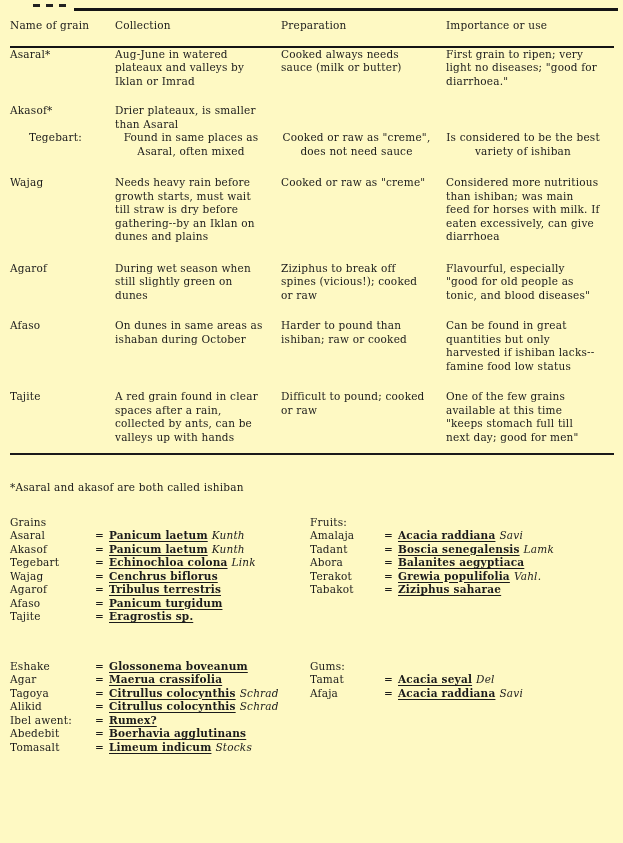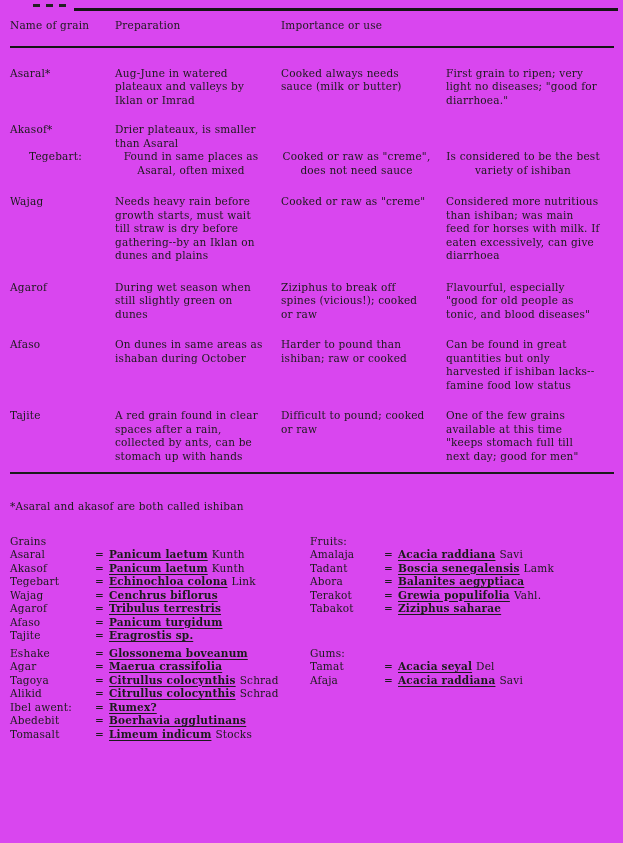--- a/index.html
+++ b/index.html
@@ -1,73 +1,74 @@
 <!DOCTYPE html>
 <html><head>
 <meta charset="utf-8">
 <style>
   html,body{margin:0;padding:0;background:#e9e9e6;}
   .page{
     position:relative;
     width:623px;height:843px;
-    background:#d946ef;
+    background:#fef9c3;
     color:#1b1b1b;
     font-family:"DejaVu Serif","Liberation Serif",serif;
     font-size:10.5px;
     line-height:13.5px;
     letter-spacing:0.2px;
     overflow:hidden;
     box-sizing:border-box;
   }
   
   .top-marks{position:absolute;top:4px;left:33px;width:36px;height:3px;
     background:repeating-linear-gradient(to right,#222 0 7px,transparent 7px 13px);}
   .top-rule{position:absolute;top:8px;left:74px;right:5px;height:3px;background:#151515;}
   .inner{position:absolute;top:0;left:10px;right:9px;}
 
   
   .grain-table{padding-top:19px;}
   .trow{display:grid;grid-template-columns:105px 166px 165px 1fr;}
   .trow .cell{padding-right:14px;}
   .thead{padding-bottom:0;}
   .head-rule{border:none;border-top:2.5px solid #141414;margin:13px 0 0 0;}
-  .tbody{padding-top:19px;}
+  .tbody{}
   .r1{margin-bottom:16px;}
   .r2{}
   .r3{margin-bottom:18px;text-align:center;}
   .r4{margin-bottom:18px;}
   .r5{margin-bottom:17px;}
   .r6{margin-bottom:17px;}
   .r7{margin-bottom:0;}
   .bottom-rule{border:none;border-top:2px solid #1a1a1a;margin:9px 0 0 0;}
 
   .footnote{margin-top:26px;}
 
   
-  .glossary{display:grid;grid-template-columns:300px 1fr;row-gap:4px;margin-top:21px;}
+  .glossary{display:grid;grid-template-columns:300px 1fr;row-gap:36px;margin-top:21px;}
   .gsection{}
   .gtitle{margin:0 0 0 0;}
   .gentry{display:flex;align-items:center;}
   .gcol-left .gterm{width:85px;flex:0 0 85px;}
   .gcol-right .gterm{width:74px;flex:0 0 74px;}
   .geq{margin-right:5px;}
   .latin{text-decoration:underline;text-underline-offset:1.5px;font-weight:600;}
-  .gauth{margin-left:4px;}
+  .gauth{margin-left:4px;font-style:italic;}
 </style>
 </head>
 <body>
 
 <div class="page">
   <div class="top-marks"></div>
   <div class="top-rule"></div>
 
   <div class="inner">
     <div class="grain-table">
       <div class="trow thead">
         <div class="cell">Name of grain</div>
+        <div class="cell">Collection</div>
         <div class="cell">Preparation</div>
         <div class="cell">Importance or use</div>
       </div>
       <hr class="head-rule">
 
       <div class="tbody">
         <div class="trow r1">
           <div class="cell">Asaral*</div>
           <div class="cell">Aug-June in watered plateaux and valleys by Iklan or Imrad</div>
           <div class="cell">Cooked always needs sauce (milk or butter)</div>
@@ -98,21 +99,21 @@
           <div class="cell">Flavourful, especially "good for old people as tonic, and blood diseases"</div>
         </div>
         <div class="trow r6">
           <div class="cell">Afaso</div>
           <div class="cell">On dunes in same areas as ishaban during October</div>
           <div class="cell">Harder to pound than ishiban; raw or cooked</div>
           <div class="cell">Can be found in great quantities but only harvested if ishiban lacks--famine food low status</div>
         </div>
         <div class="trow r7">
           <div class="cell">Tajite</div>
-          <div class="cell">A red grain found in clear spaces after a rain, collected by ants, can be stomach up with hands</div>
+          <div class="cell">A red grain found in clear spaces after a rain, collected by ants, can be valleys up with hands</div>
           <div class="cell">Difficult to pound; cooked or raw</div>
           <div class="cell">One of the few grains available at this time "keeps stomach full till next day; good for men"</div>
         </div>
       </div>
       <hr class="bottom-rule">
     </div>
 
     <div class="footnote">*Asaral and akasof are both called ishiban</div>
 
     <div class="glossary">

